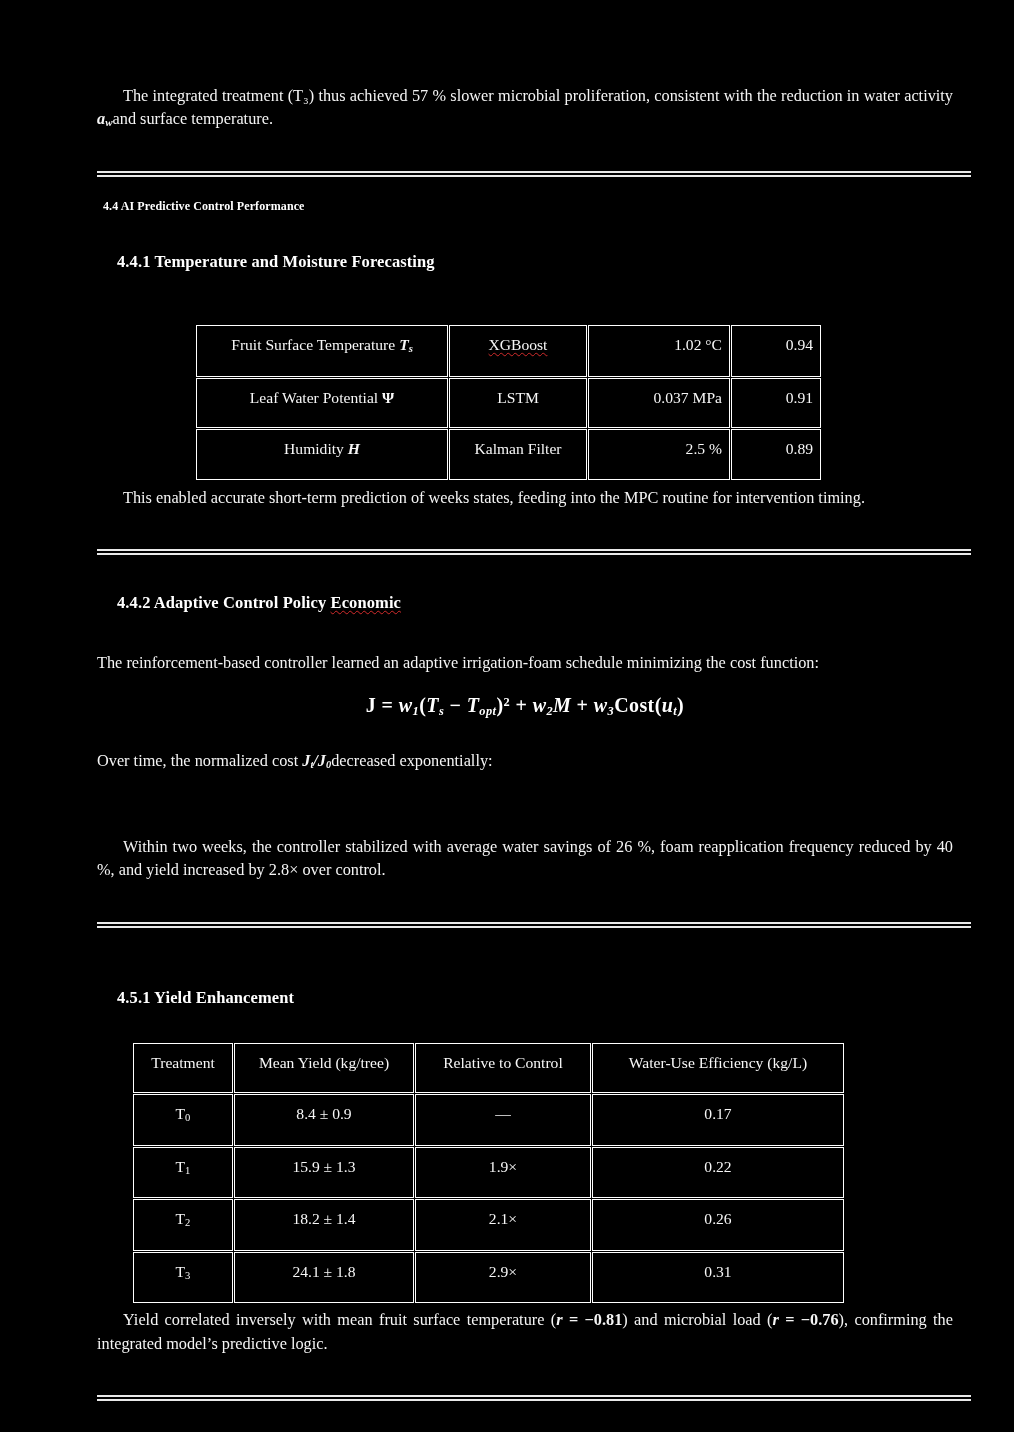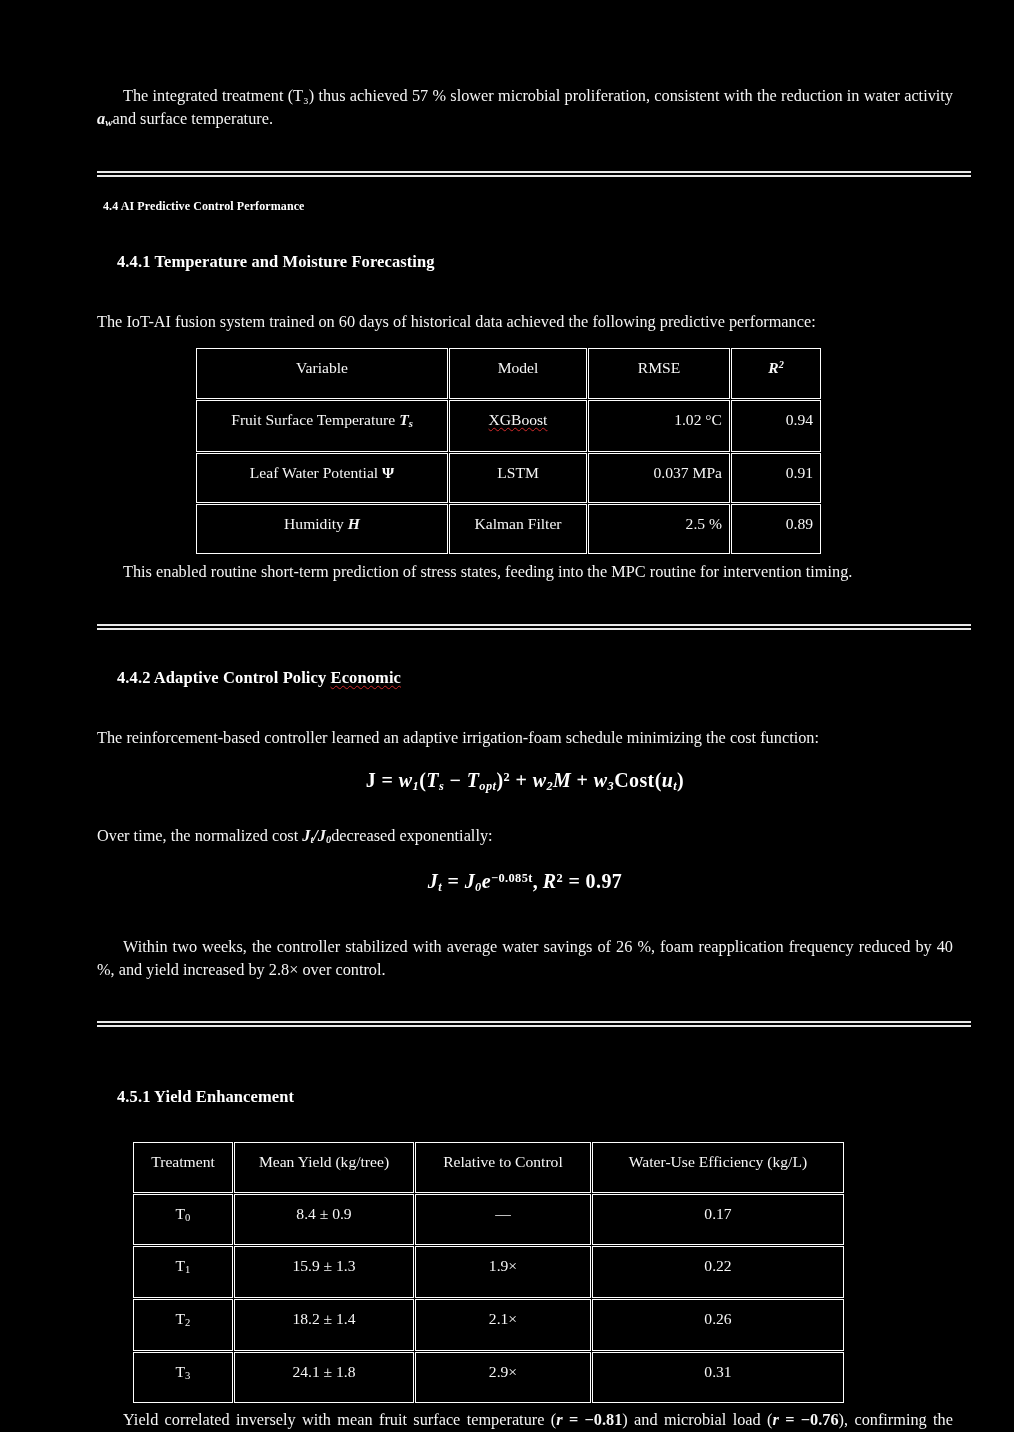--- a/index.html
+++ b/index.html
@@ -140,40 +140,33 @@
     <div class="spacer-xl"></div>
     <hr class="hrule">
     <div class="spacer-md"></div>
 
     <h3 class="sec">4.4 AI Predictive Control Performance</h3>
     <div class="spacer-md"></div>
 
     <h4 class="subsec">4.4.1 Temperature and Moisture Forecasting</h4>
     <div class="spacer-md"></div>
 
-    <p class="body-text nojust">The IoT-AI fusion system trained on 60 days of historical data achieved the following predictive performance:</p>
 
     <div style="height:14px"></div>
 
     <div class="tbl1-wrap">
       <table class="doc-table">
         <colgroup>
           <col style="width:252px">
             <col style="width:138px">
             <col style="width:142px">
             <col style="width:90px">
         </colgroup>
         <tbody>
           <tr>
-            <td class="c">Variable</td>
-            <td class="c">Model</td>
-            <td class="c">RMSE</td>
-            <td class="c"><span class="mvar">R</span><sup class="sq">2</sup></td>
-          </tr>
-          <tr>
             <td class="c"><span>Fruit Surface Temperature </span><span class="mvar"><span>T</span><sub class="sm">s</sub></span></td>
             <td class="c"><span class="spell">XGBoost</span></td>
             <td class="r">1.02 °C</td>
             <td class="r">0.94</td>
           </tr>
           <tr>
             <td class="c"><span>Leaf Water Potential </span><span class="mvar-up"><span>Ψ</span></span></td>
             <td class="c">LSTM</td>
             <td class="r">0.037 MPa</td>
             <td class="r">0.91</td>
@@ -182,21 +175,21 @@
             <td class="c"><span>Humidity </span><span class="mvar"><span>H</span></span></td>
             <td class="c">Kalman Filter</td>
             <td class="r">2.5 %</td>
             <td class="r">0.89</td>
           </tr>
         </tbody>
       </table>
     </div>
 
     <div style="height:5px"></div>
-    <p class="body-text indent nojust">This enabled routine short-term prediction of stress states, feeding into the MPC routine for intervention timing.</p>
+    <p class="body-text indent nojust">This enabled accurate short-term prediction of weeks states, feeding into the MPC routine for intervention timing.</p>
 
     <div class="spacer-xl"></div>
     <hr class="hrule">
     <div class="spacer-md"></div>
 
     <h4 class="subsec"><span>4.4.2 Adaptive Control Policy </span><span class="spell">Economic</span></h4>
 
     <div class="spacer-md"></div>
 
     <p class="body-text nojust">The reinforcement-based controller learned an adaptive irrigation-foam schedule minimizing the cost function:</p>
@@ -206,23 +199,20 @@
     <div class="equation">
       <span class="up">J</span><span style="font-style:normal"> = </span><span>w</span><sub>1</sub><span class="up">(</span><span>T</span><sub>s</sub><span class="up"> − </span><span>T</span><sub>opt</sub><span class="up">)</span><sup class="up">2</sup><span class="up"> + </span><span>w</span><sub>2</sub><span>M</span><span class="up"> + </span><span>w</span><sub>3</sub><span class="up">Cost(</span><span>u</span><sub>t</sub><span class="up">)</span>
     </div>
 
     <div style="height:30px"></div>
 
     <p class="body-text nojust"><span>Over time, the normalized cost </span><span class="inl">J<sub>t</sub>/J<sub>0</sub></span><span>decreased exponentially:</span></p>
 
     <div style="height:22px"></div>
 
-    <div class="equation">
-      <span>J</span><sub>t</sub><span class="up"> = </span><span>J</span><sub>0</sub><span>e</span><sup><span class="bnum">−0.085t</span></sup><span class="up">, </span><span>R</span><sup class="up">2</sup><span class="up"> = </span><span class="bnum">0.97</span>
-    </div>
 
     <div style="height:40px"></div>
 
     <p class="body-text indent">Within two weeks, the controller stabilized with average water savings of 26 %, foam reapplication frequency reduced by 40 %, and yield increased by 2.8× over control.</p>
 
     <div class="spacer-xl"></div>
     <hr class="hrule">
     <div class="spacer-md"></div>
 
     <div class="spacer-md"></div>

